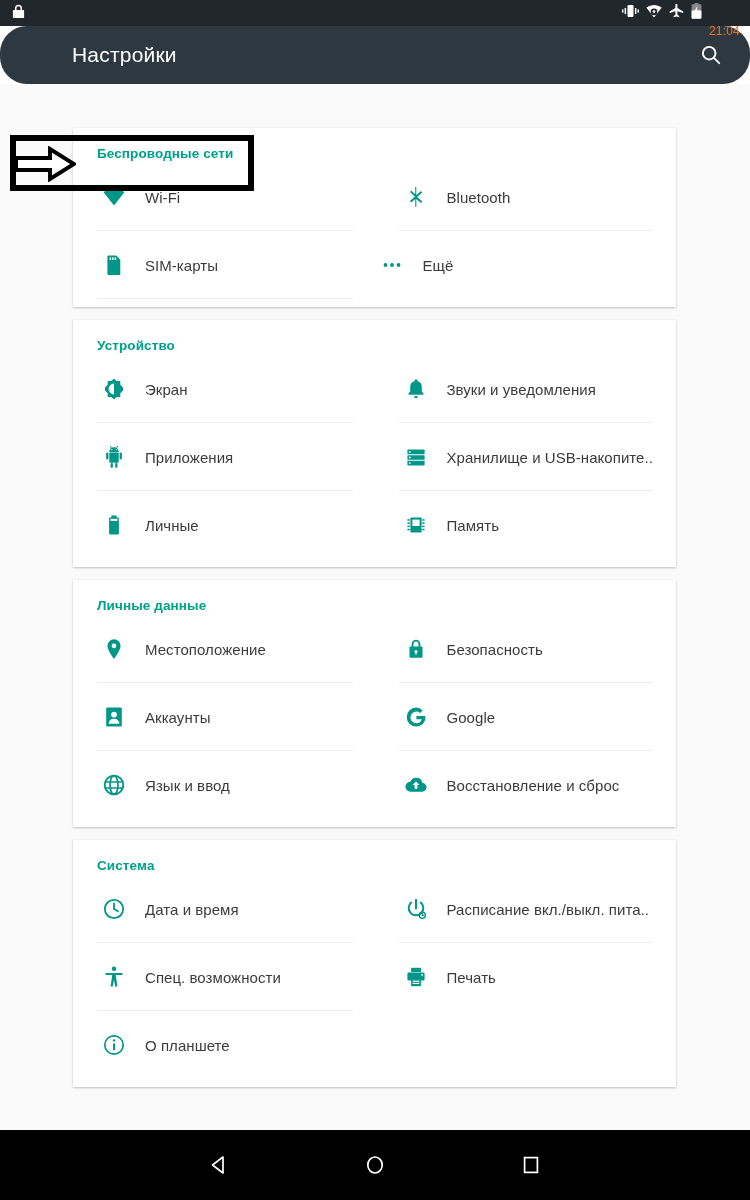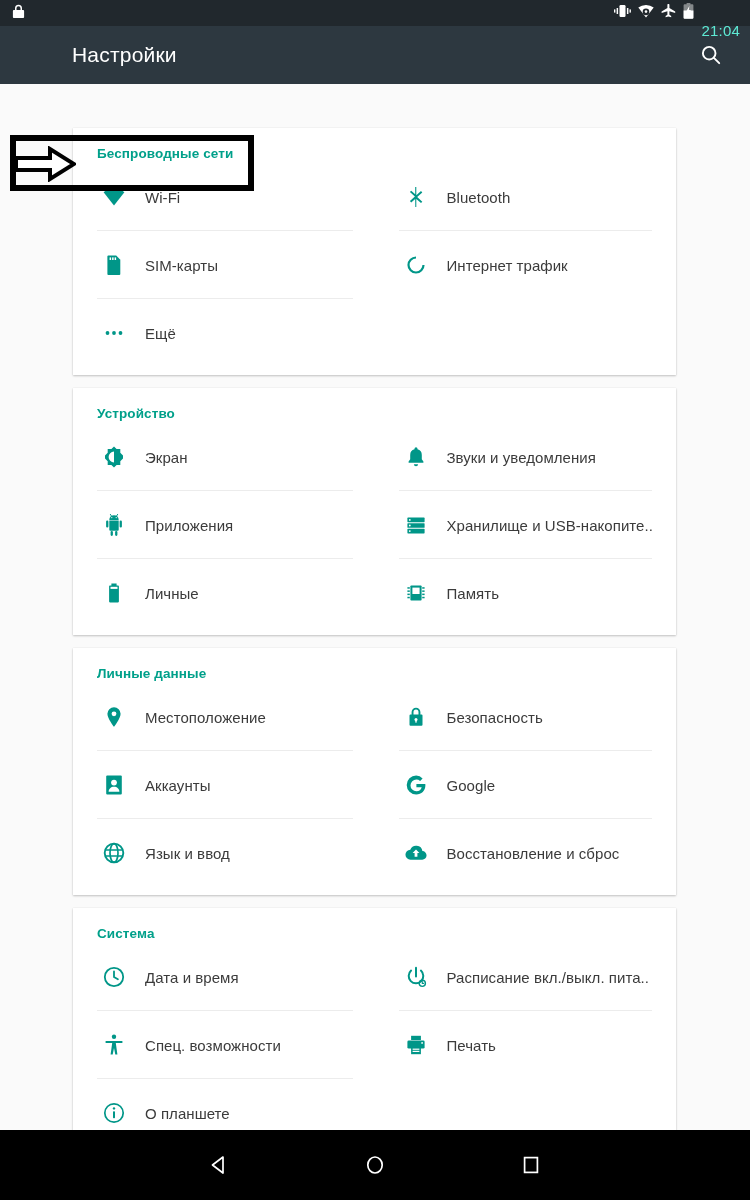--- a/index.html
+++ b/index.html
@@ -25,36 +25,37 @@
     box-sizing: border-box;
   }
   .statusbar .left { display: flex; align-items: center; gap: 6px; }
   .statusbar .spacer { flex: 1; }
   .statusbar .right {
     display: flex;
     align-items: center;
     gap: 7px;
   }
   .sb-time {
-    color: #5eead4;
-    font-size: 15px;
+    color: #f97316;
+    font-size: 12px;
     letter-spacing: .2px;
     font-family: "Liberation Sans", sans-serif;
     margin-top: 35px;
   }
   .sb-ico { display: block; }
 
   
   .toolbar {
     height: 58px;
     background: #2d3840;
     display: flex;
     align-items: center;
     padding: 0 22px 0 72px;
     box-sizing: border-box;
+    border-radius: 27px;
   }
   .toolbar-title {
     color: #ffffff;
     font-size: 21px;
     font-weight: normal;
     letter-spacing: .2px;
     flex: 1;
   }
   .search-btn {
     width: 34px; height: 34px;
@@ -244,28 +245,20 @@
             <span class="row-icon">
               <svg width="24" height="24" viewBox="0 0 24 24">
                 <path d="M6.3 2.6h7.9l4.1 4.2v14.3a.9.9 0 01-.9.9H6.3a.9.9 0 01-.9-.9V3.5a.9.9 0 01.9-.9z" fill="#009688"></path>
                 <rect x="7.6" y="4.4" width="1.5" height="2.6" fill="#ffffff"></rect>
                 <rect x="10.1" y="4.4" width="1.5" height="2.6" fill="#ffffff"></rect>
                 <rect x="12.6" y="4.4" width="1.5" height="2.6" fill="#ffffff"></rect>
               </svg>
             </span>
             <span class="row-label">SIM-карты</span>
           </div>
-          <div class="row right-col">
-            <span class="row-icon">
-              <svg width="24" height="24" viewBox="0 0 24 24">
-                <path d="M12 3.4a8.6 8.6 0 108.6 8.6h-2.2A6.4 6.4 0 1112 5.6z" fill="#009688"></path>
-              </svg>
-            </span>
-            <span class="row-label">Интернет трафик</span>
-          </div>
           <div class="row left-col">
             <span class="row-icon">
               <svg width="24" height="24" viewBox="0 0 24 24">
                 <circle cx="5.5" cy="12" r="1.9" fill="#009688"></circle>
                 <circle cx="12" cy="12" r="1.9" fill="#009688"></circle>
                 <circle cx="18.5" cy="12" r="1.9" fill="#009688"></circle>
               </svg>
             </span>
             <span class="row-label">Ещё</span>
           </div>

